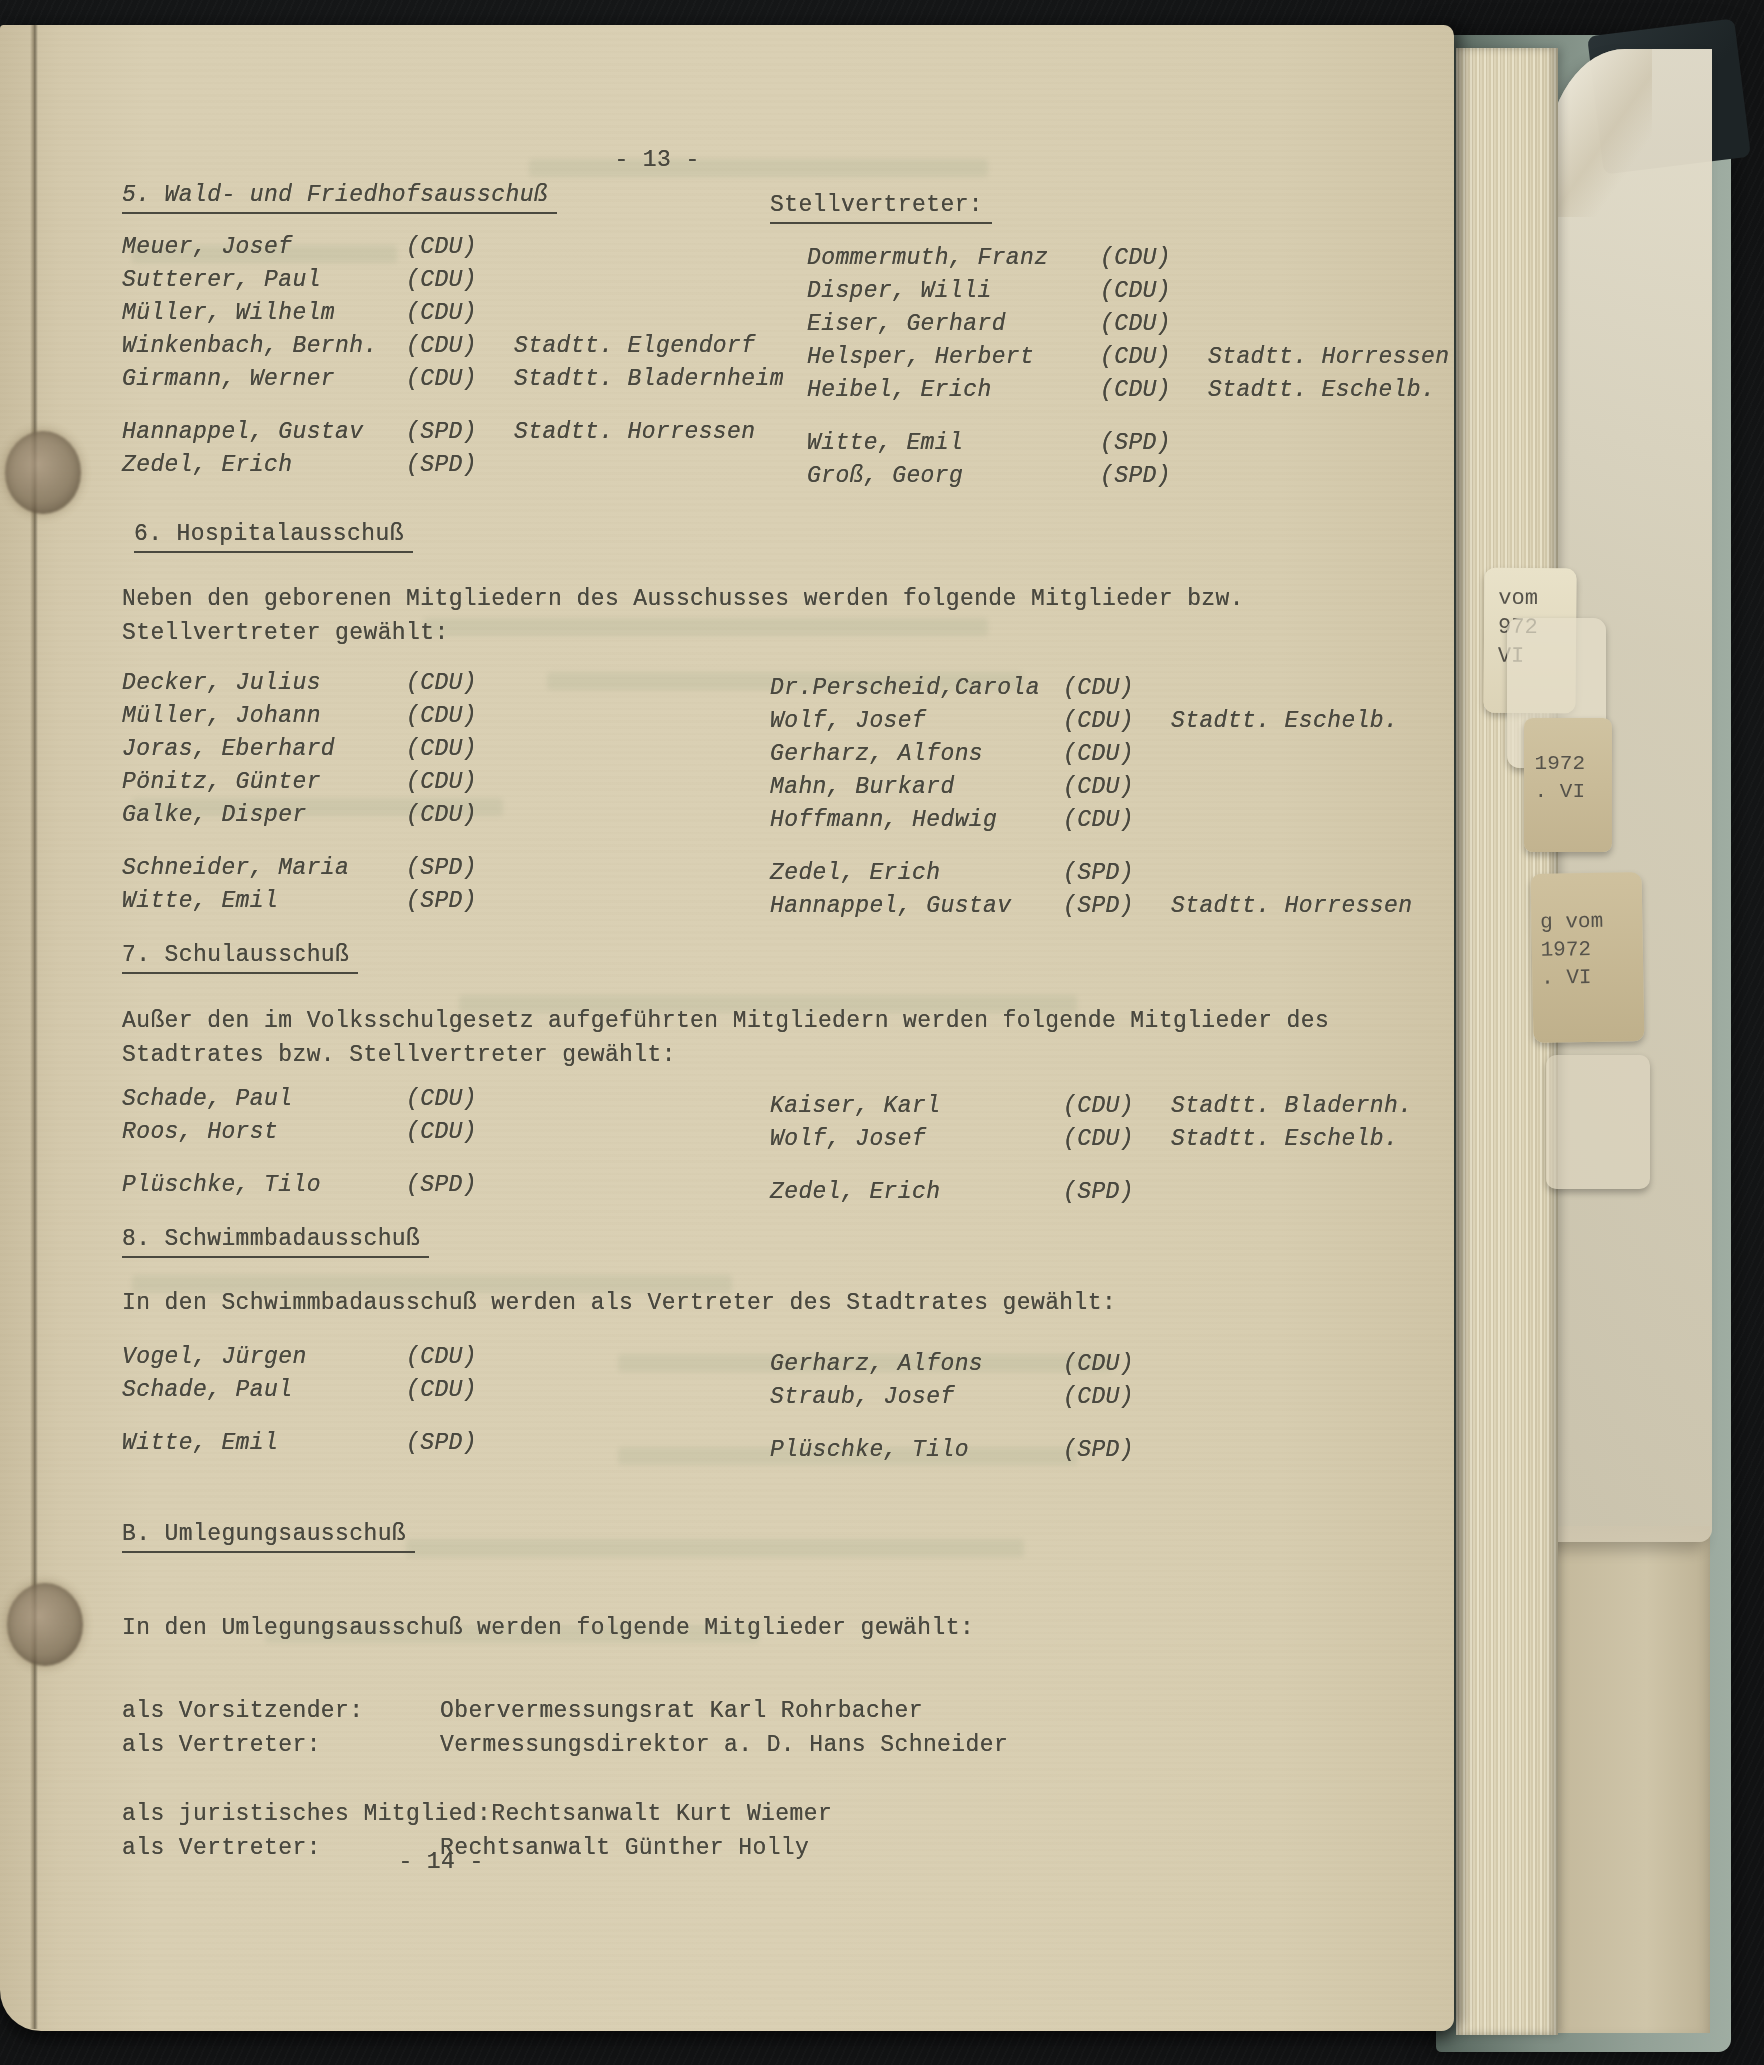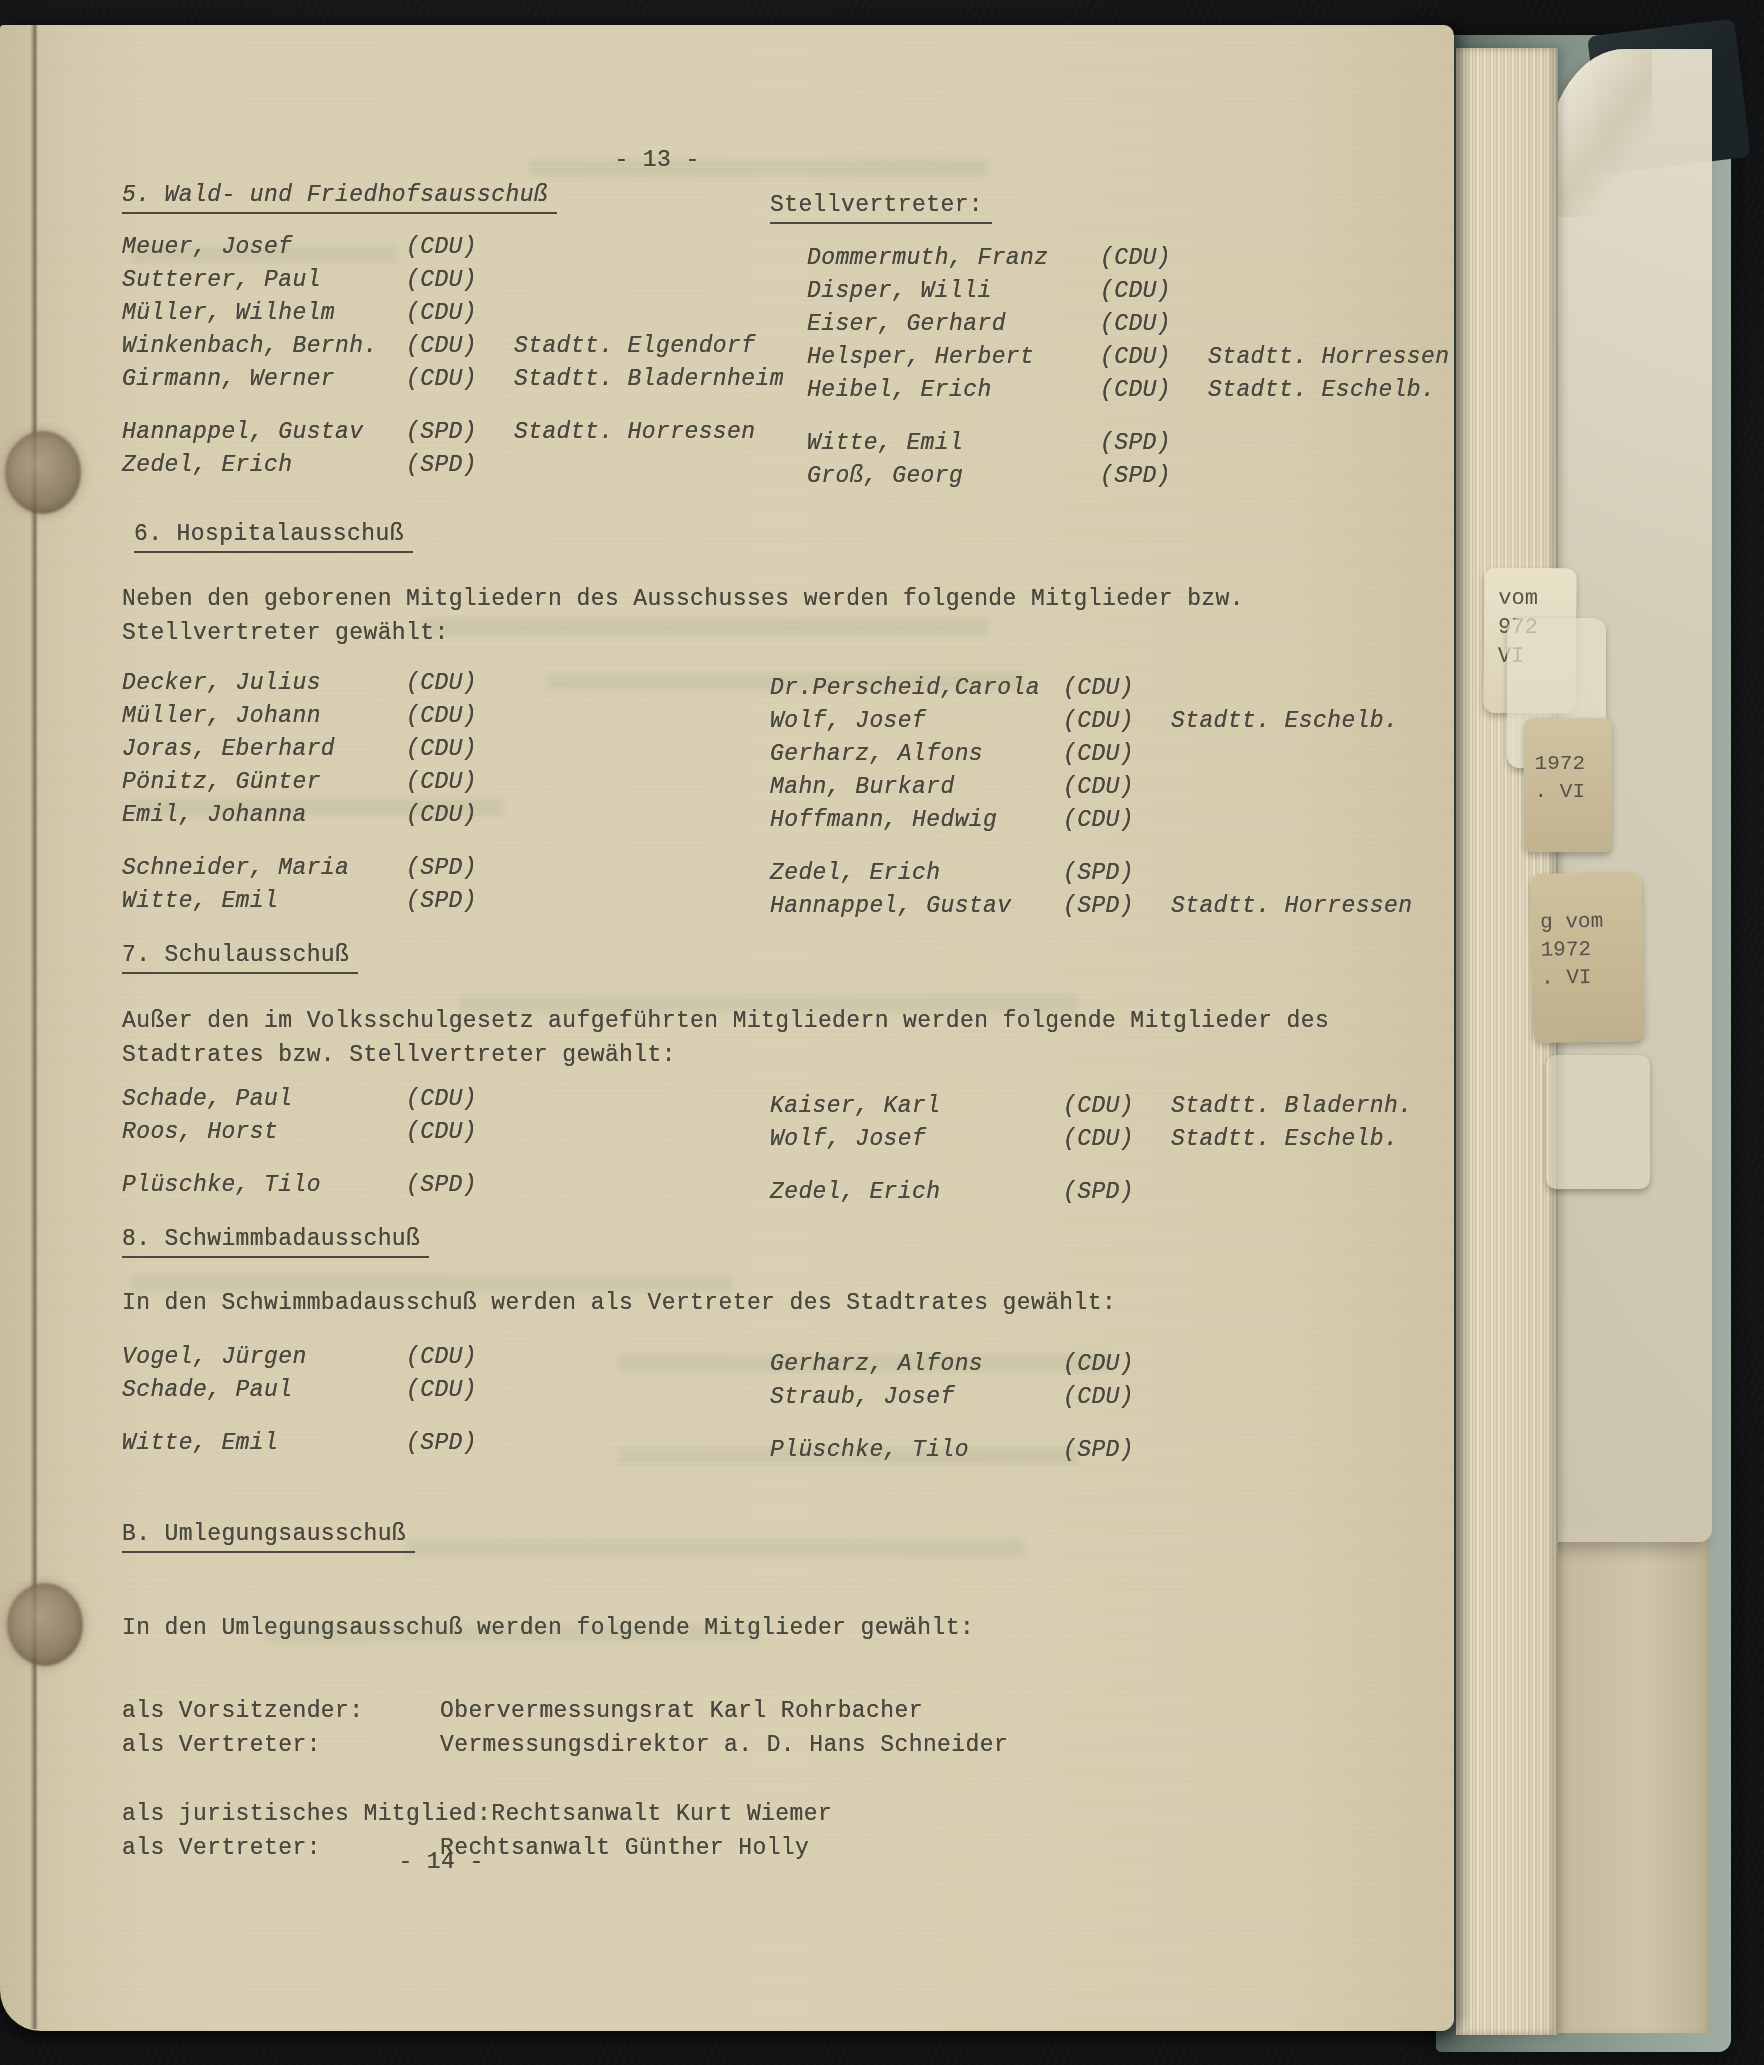--- a/index.html
+++ b/index.html
@@ -185,21 +185,21 @@
   <div class="txt heading" style="left:122px;top:521px;margin-left:12px;">
     <span>6. Hospitalausschuß</span>
   </div>
   <div class="txt para" style="left:122px;top:582px;">Neben den geborenen Mitgliedern des Ausschusses werden folgende Mitglieder bzw. Stellvertreter gewählt:</div>
 
   <div class="txt col col-left" style="left:122px;top:667px;">
     <div class="mrow"><span class="mname">Decker, Julius</span><span class="mparty">(CDU)</span><span></span></div>
     <div class="mrow"><span class="mname">Müller, Johann</span><span class="mparty">(CDU)</span><span></span></div>
     <div class="mrow"><span class="mname">Joras, Eberhard</span><span class="mparty">(CDU)</span><span></span></div>
     <div class="mrow"><span class="mname">Pönitz, Günter</span><span class="mparty">(CDU)</span><span></span></div>
-    <div class="mrow"><span class="mname">Emil, Johanna</span><span class="mparty">(CDU)</span><span></span></div>
+    <div class="mrow"><span class="mname">Galke, Disper</span><span class="mparty">(CDU)</span><span></span></div>
     <div class="mrow gap"><span class="mname">Schneider, Maria</span><span class="mparty">(SPD)</span><span></span></div>
     <div class="mrow"><span class="mname">Witte, Emil</span><span class="mparty">(SPD)</span><span></span></div>
   </div>
 
   <div class="txt col col-right" style="left:770px;top:672px;">
     <div class="mrow"><span class="mname">Dr.Perscheid,Carola</span><span class="mparty">(CDU)</span><span></span></div>
     <div class="mrow"><span class="mname">Wolf, Josef</span><span class="mparty">(CDU)</span><span>Stadtt. Eschelb.</span></div>
     <div class="mrow"><span class="mname">Gerharz, Alfons</span><span class="mparty">(CDU)</span><span></span></div>
     <div class="mrow"><span class="mname">Mahn, Burkard</span><span class="mparty">(CDU)</span><span></span></div>
     <div class="mrow"><span class="mname">Hoffmann, Hedwig</span><span class="mparty">(CDU)</span><span></span></div>

